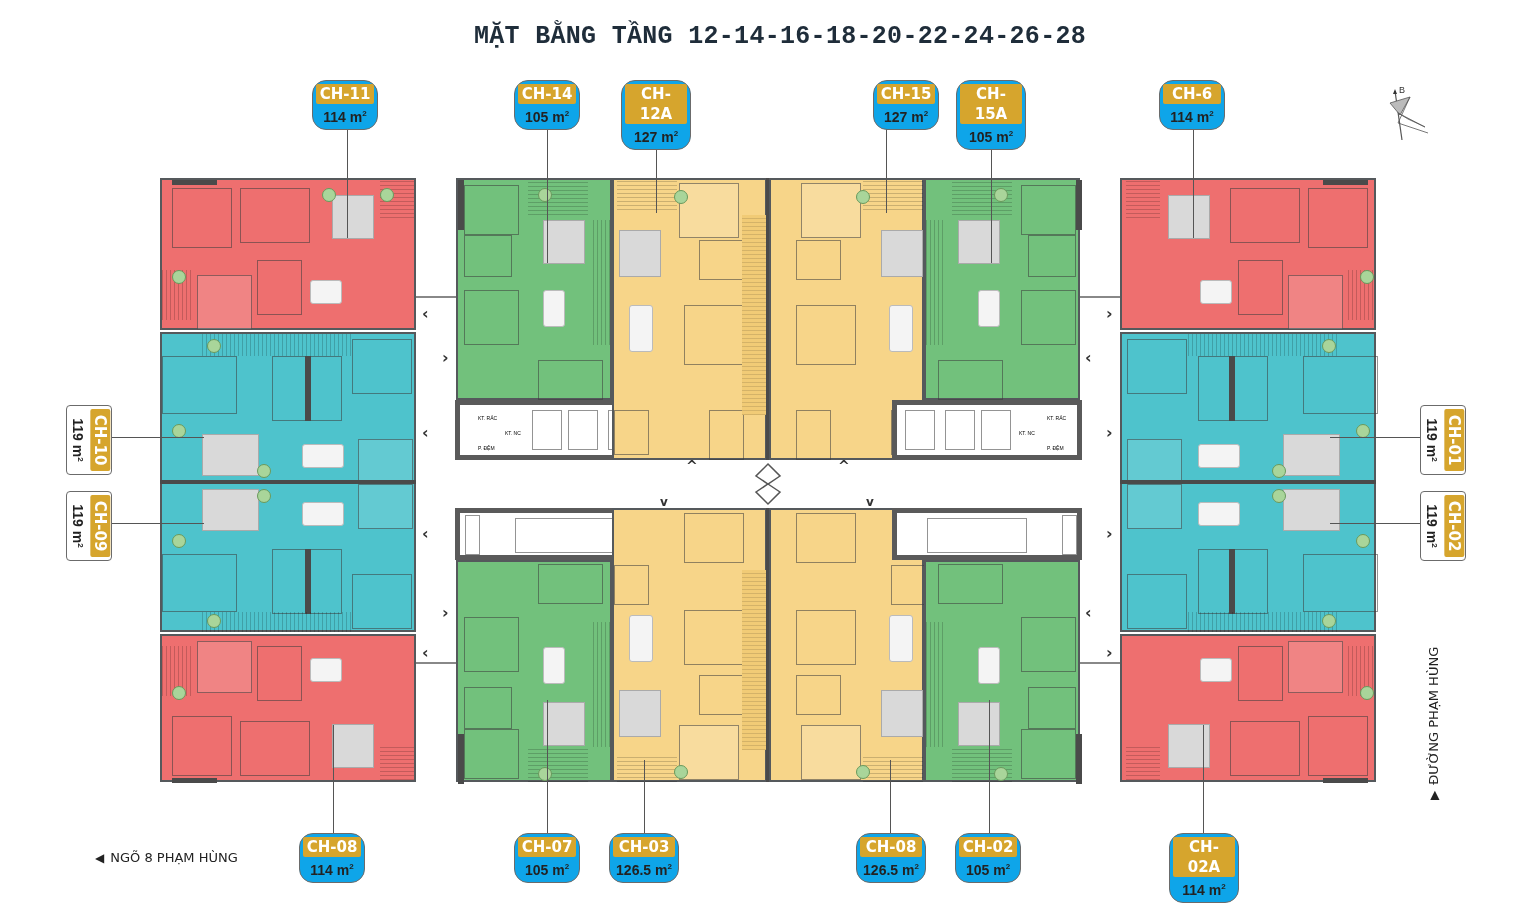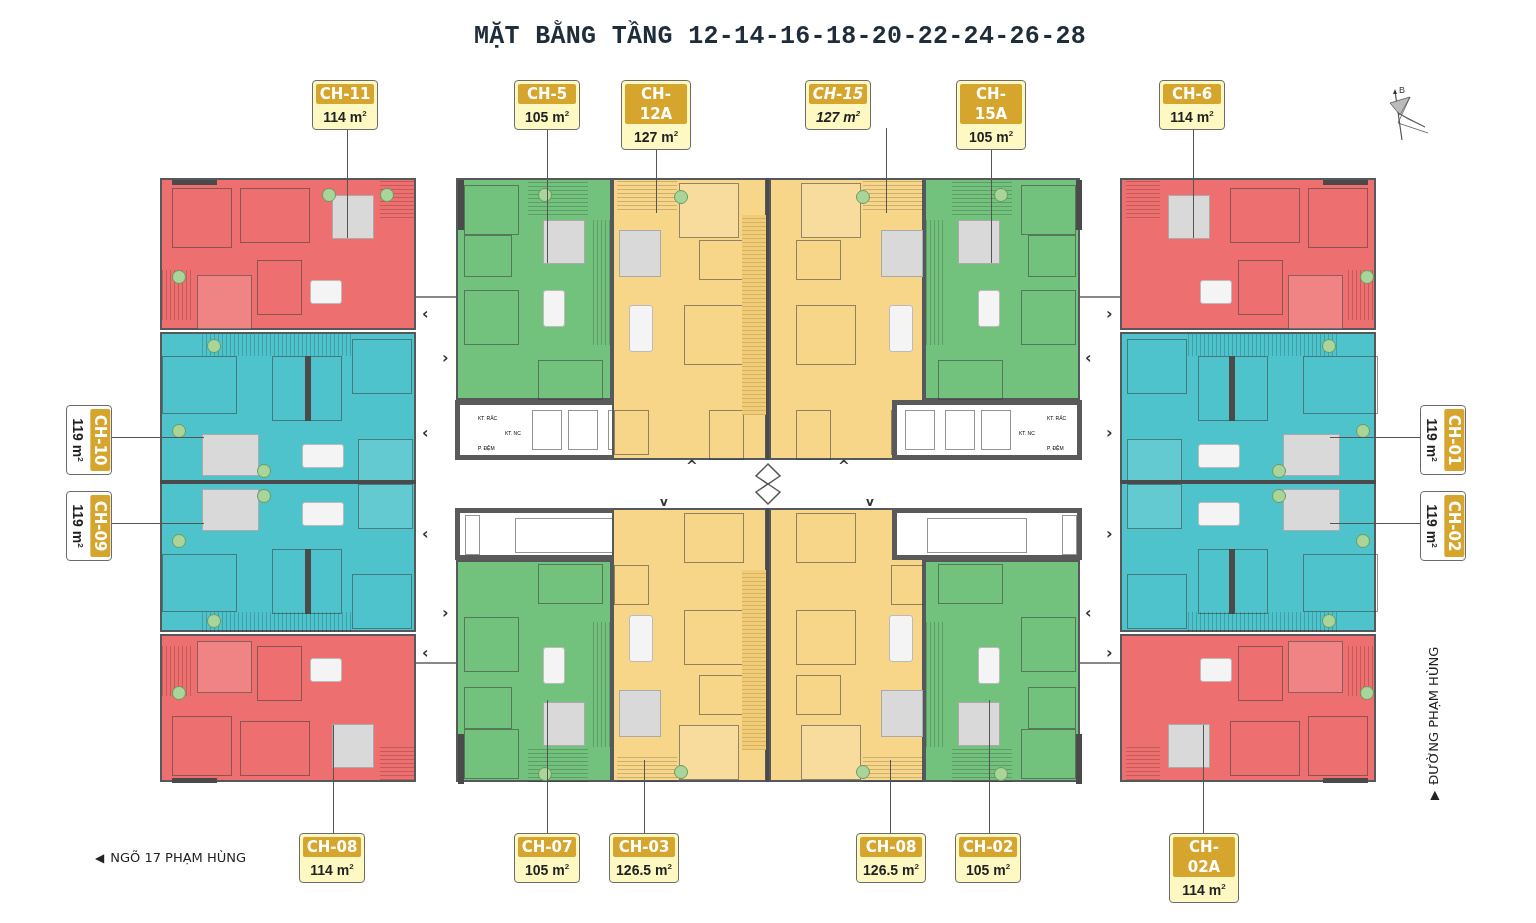--- a/index.html
+++ b/index.html
@@ -11,21 +11,21 @@
   .green { background:#72c17c; }
   .yellow { background:#f7d589; }
   .core { position:absolute; background:#ffffff; border:5px solid #5a5a5a; box-sizing:border-box; }
   .wall-dark { position:absolute; background:#4a4a4a; }
   .room { position:absolute; box-sizing:border-box; border:1px solid rgba(60,60,60,0.55); }
   .balc { position:absolute; box-sizing:border-box; background-image:repeating-linear-gradient(90deg, rgba(0,0,0,0.18) 0 1px, transparent 1px 4px); }
   .balc-h { position:absolute; box-sizing:border-box; background-image:repeating-linear-gradient(0deg, rgba(0,0,0,0.18) 0 1px, transparent 1px 4px); }
   .sofa { position:absolute; background:#d9d9d9; border:1px solid #aaa; }
   .table-ic { position:absolute; background:#f4f4f4; border:1px solid #bbb; border-radius:3px; }
   .plant { position:absolute; width:12px; height:12px; border-radius:50%; background:#a9d59a; border:1px solid #6a9a5c; }
-  .label { position:absolute; width:66px; box-sizing:border-box; border:1.5px solid #6b6b6b; border-radius:4px; background:#fef9c3; text-align:center; padding:3px 3px 2px; }
+  .label { position:absolute; width:66px; box-sizing:border-box; border:1.5px solid #6b6b6b; border-radius:14px; background:#0ea5e9; text-align:center; padding:3px 3px 2px; }
   .label .code { display:block; background:#d6a52d; color:#fff; font-weight:bold; font-size:15px; line-height:20px; border-radius:2px; font-family:"DejaVu Sans", sans-serif; }
   .label .area { display:block; font-size:14px; line-height:20px; color:#222; font-weight:bold; font-family:"Liberation Sans", sans-serif; }
   .label .area sup { font-size:8px; }
   .vlabel { position:absolute; width:46px; height:70px; box-sizing:border-box; border:1.5px solid #6b6b6b; border-radius:4px; background:#fff; }
   .vlabel .inner { position:absolute; left:50%; top:50%; width:66px; transform:translate(-50%,-50%) rotate(90deg); text-align:center; }
   .vlabel .code { display:block; background:#d6a52d; color:#fff; font-weight:bold; font-size:15px; line-height:20px; border-radius:2px; margin:0 2px; font-family:"DejaVu Sans", sans-serif; }
   .vlabel .area { display:block; font-size:14px; line-height:20px; color:#222; font-weight:bold; }
   .vlabel .area sup { font-size:8px; }
   .leader { position:absolute; background:#555; }
   .chev { position:absolute; font-size:16px; font-weight:bold; color:#333; line-height:16px; font-family:"DejaVu Sans", sans-serif; }
@@ -346,28 +346,28 @@
 <div class="leader" style="left:644px;top:760px;width:1px;height:73px;"></div>
 <div class="leader" style="left:890px;top:760px;width:1px;height:73px;"></div>
 <div class="leader" style="left:989px;top:700px;width:1px;height:133px;"></div>
 <div class="leader" style="left:1203px;top:725px;width:1px;height:108px;"></div>
 
 <div class="label" style="left:312px;top:80px;">
   <span class="code">CH-11</span>
   <span class="area"><span>114 m</span><sup>2</sup></span>
 </div>
 <div class="label" style="left:514px;top:80px;">
-  <span class="code">CH-5</span>
+  <span class="code">CH-14</span>
   <span class="area"><span>105 m</span><sup>2</sup></span>
 </div>
 <div class="label" style="left:621px;top:80px;width:70px;">
   <span class="code">CH-12A</span>
   <span class="area"><span>127 m</span><sup>2</sup></span>
 </div>
-<div class="label" style="left:805px;top:80px;font-style:italic;">
+<div class="label" style="left:873px;top:80px;">
   <span class="code">CH-15</span>
   <span class="area"><span>127 m</span><sup>2</sup></span>
 </div>
 <div class="label" style="left:956px;top:80px;width:70px;">
   <span class="code">CH-15A</span>
   <span class="area"><span>105 m</span><sup>2</sup></span>
 </div>
 <div class="label" style="left:1159px;top:80px;">
   <span class="code">CH-6</span>
   <span class="area"><span>114 m</span><sup>2</sup></span>
@@ -417,17 +417,17 @@
 <div class="label" style="left:955px;top:833px;">
   <span class="code">CH-02</span>
   <span class="area"><span>105 m</span><sup>2</sup></span>
 </div>
 <div class="label" style="left:1169px;top:833px;width:70px;">
   <span class="code">CH-02A</span>
   <span class="area"><span>114 m</span><sup>2</sup></span>
 </div>
 
 <div class="street" style="left:95px;top:850px;">
-  <span style="font-size:12px;margin-right:6px;">◀</span><span>NGÕ 17 PHẠM HÙNG</span>
+  <span style="font-size:12px;margin-right:6px;">◀</span><span>NGÕ 8 PHẠM HÙNG</span>
 </div>
 <div class="street-v">
   <span style="font-size:12px;margin-right:6px;">▶</span><span>ĐƯỜNG PHẠM HÙNG</span>
 </div>
 
 </body></html>

